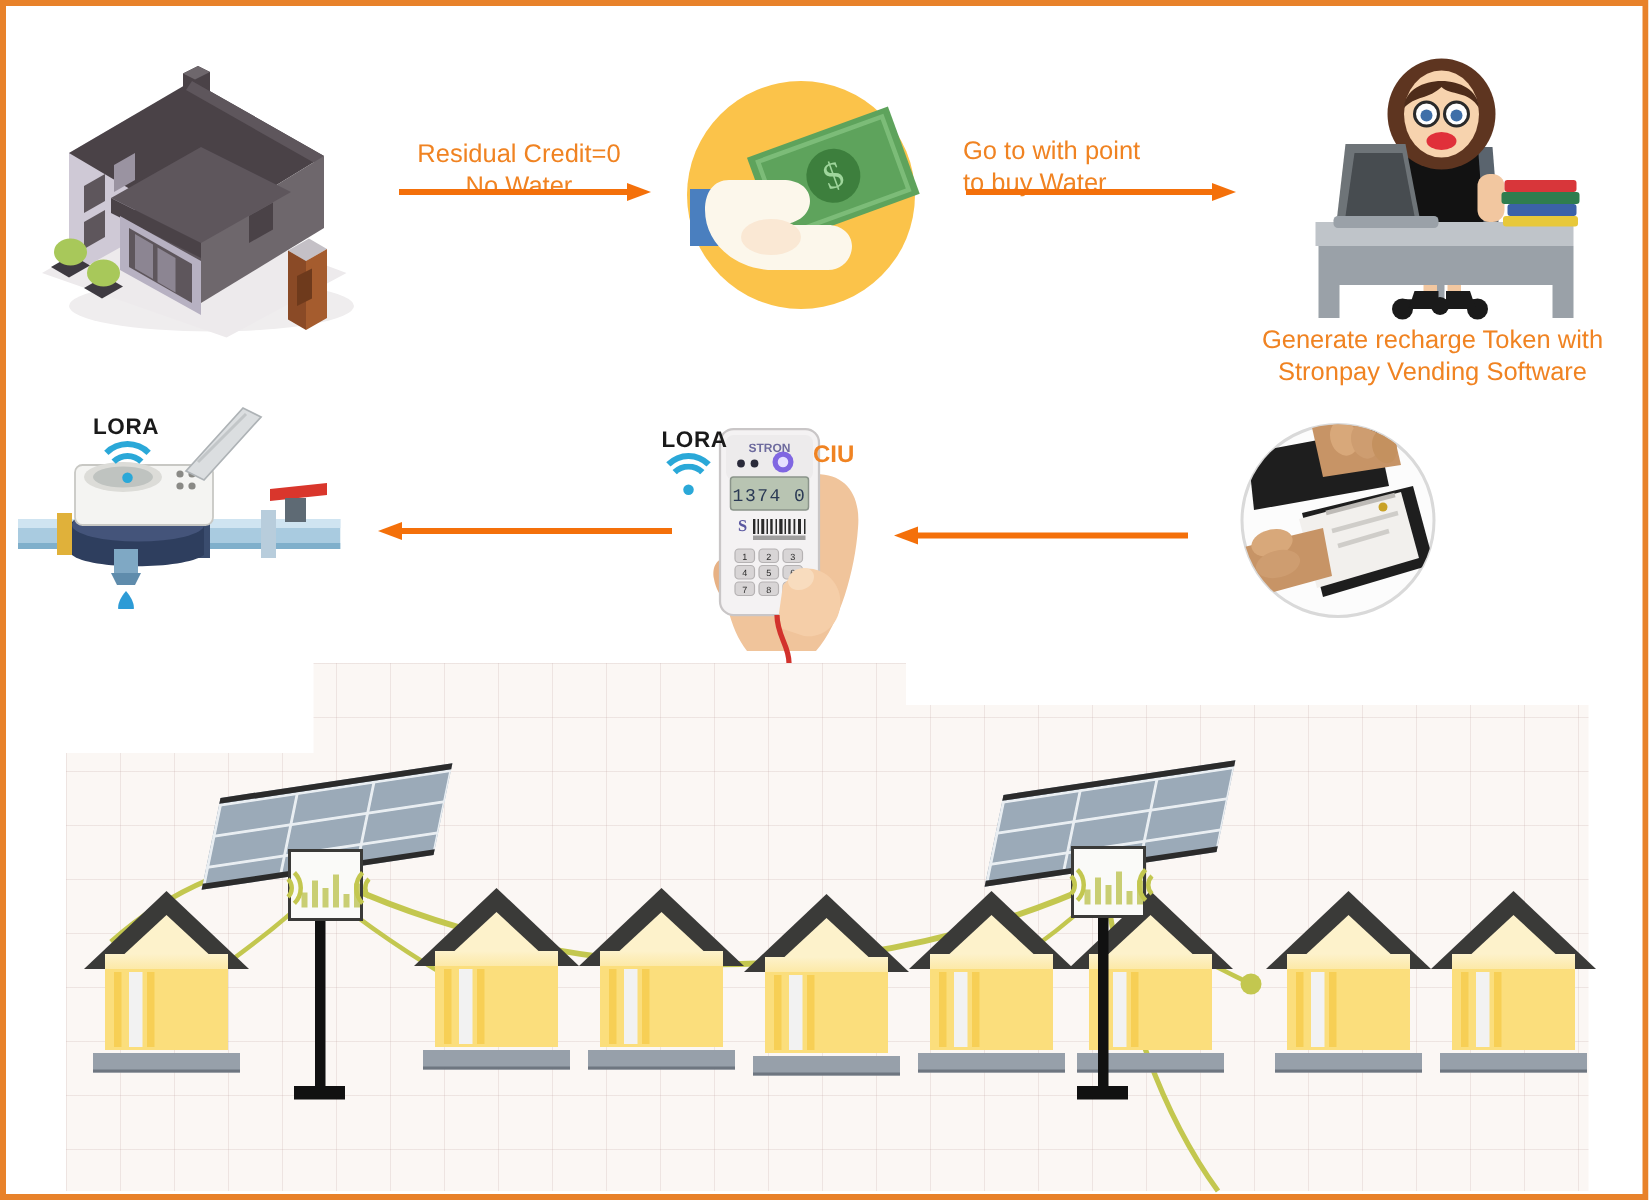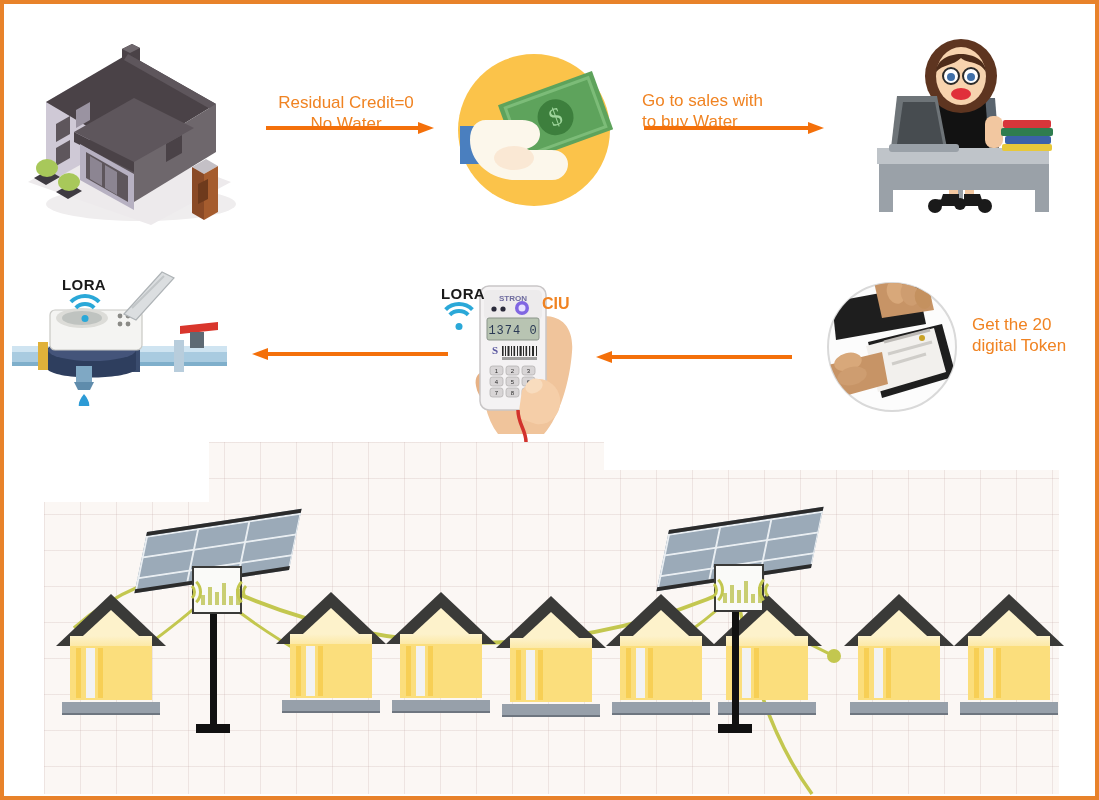--- a/index.html
+++ b/index.html
@@ -136,21 +136,21 @@
         <circle cx="102" cy="75" r="18" fill="#3D7F3D"></circle>
         <text x="102" y="83" font-family="Liberation Serif, serif" font-size="25" fill="#9FD69C" text-anchor="middle">$</text>
       </g>
       <path d="M4 80 L34 80 L34 118 L4 118 Z" fill="#4A7FBF"></path>
       <path d="M30 74 C20 74 14 82 14 94 C14 116 34 134 60 134 L96 134 C106 134 112 126 112 118
                C112 110 105 104 96 104 L62 104 C74 104 84 98 84 88 C84 79 76 74 66 74 Z" fill="#FCF7EB"></path>
       <ellipse cx="58" cy="112" rx="20" ry="12" fill="#FAE8D4"></ellipse>
     </svg>
   </div>
 
-  <div class="lbl abs" style="left:638px;top:86px;width:190px;">Go to sales with
+  <div class="lbl abs" style="left:638px;top:86px;width:190px;">Go to with point
 to buy Water</div>
   <div class="arrow right" style="left:640px;top:118px;width:180px;">
     <div class="shaft"></div>
       <div class="head"></div>
   </div>
 
   <div class="svgbox abs" style="left:845px;top:32px;width:226px;height:178px;">
     <svg width="226" height="178" viewBox="0 0 226 178">
 
       <rect x="82" y="108" width="58" height="44" rx="8" fill="#4C5560"></rect>
@@ -192,20 +192,22 @@
       <path d="M54 66 L86 66 L94 108 L48 108 Z" fill="#474C50"></path>
       <rect x="40" y="108" width="70" height="8" rx="3" fill="#9AA1A8"></rect>
 
       <rect x="154" y="84" width="48" height="8" rx="2" fill="#D8363A"></rect>
       <rect x="152" y="92" width="52" height="8" rx="2" fill="#2F7D4F"></rect>
       <rect x="156" y="100" width="46" height="8" rx="2" fill="#3B62A8"></rect>
       <rect x="153" y="108" width="50" height="7" rx="2" fill="#E7C83A"></rect>
     </svg>
   </div>
 
+  <div class="lbl c abs" style="left:812px;top:212px;width:278px;">Generate recharge Token with
+Stronpay Vending Software</div>
 
   <div class="svgbox abs" style="left:818px;top:276px;width:140px;height:134px;">
     <svg width="140" height="134" viewBox="0 0 140 134">
       <defs>
           <clipPath id="cc">
             <circle cx="70" cy="67" r="64"></circle>
           </clipPath>
         </defs>
       <circle cx="70" cy="67" r="64" fill="#FCFCFC" stroke="#D9D9D9" stroke-width="2"></circle>
       <g clip-path="url(#cc)">
@@ -220,22 +222,20 @@
         <path d="M66 74 L110 62" stroke="#CFCDC9" stroke-width="3"></path>
         <path d="M70 84 L104 74" stroke="#CFCDC9" stroke-width="3"></path>
         <circle cx="100" cy="58" r="3" fill="#C9A227"></circle>
         <path d="M2 86 L60 72 L66 104 L8 120 Z" fill="#C79466"></path>
         <ellipse cx="26" cy="82" rx="14" ry="9" fill="#D8A87A" transform="rotate(-14 26 82)"></ellipse>
         <ellipse cx="30" cy="96" rx="15" ry="9" fill="#CE9D70" transform="rotate(-14 30 96)"></ellipse>
       </g>
     </svg>
   </div>
 
-  <div class="lbl abs" style="left:968px;top:310px;width:120px;">Get the 20
-digital Token</div>
 
   <div class="arrow left" style="left:592px;top:347px;width:196px;">
     <div class="shaft"></div>
       <div class="head"></div>
   </div>
 
   <div class="svgbox abs" style="left:436px;top:272px;width:150px;height:168px;">
     <svg width="150" height="168" viewBox="0 0 150 168">
 
       <path d="M104 40 C124 40 134 54 132 76 C130 104 120 140 104 158 L58 158

